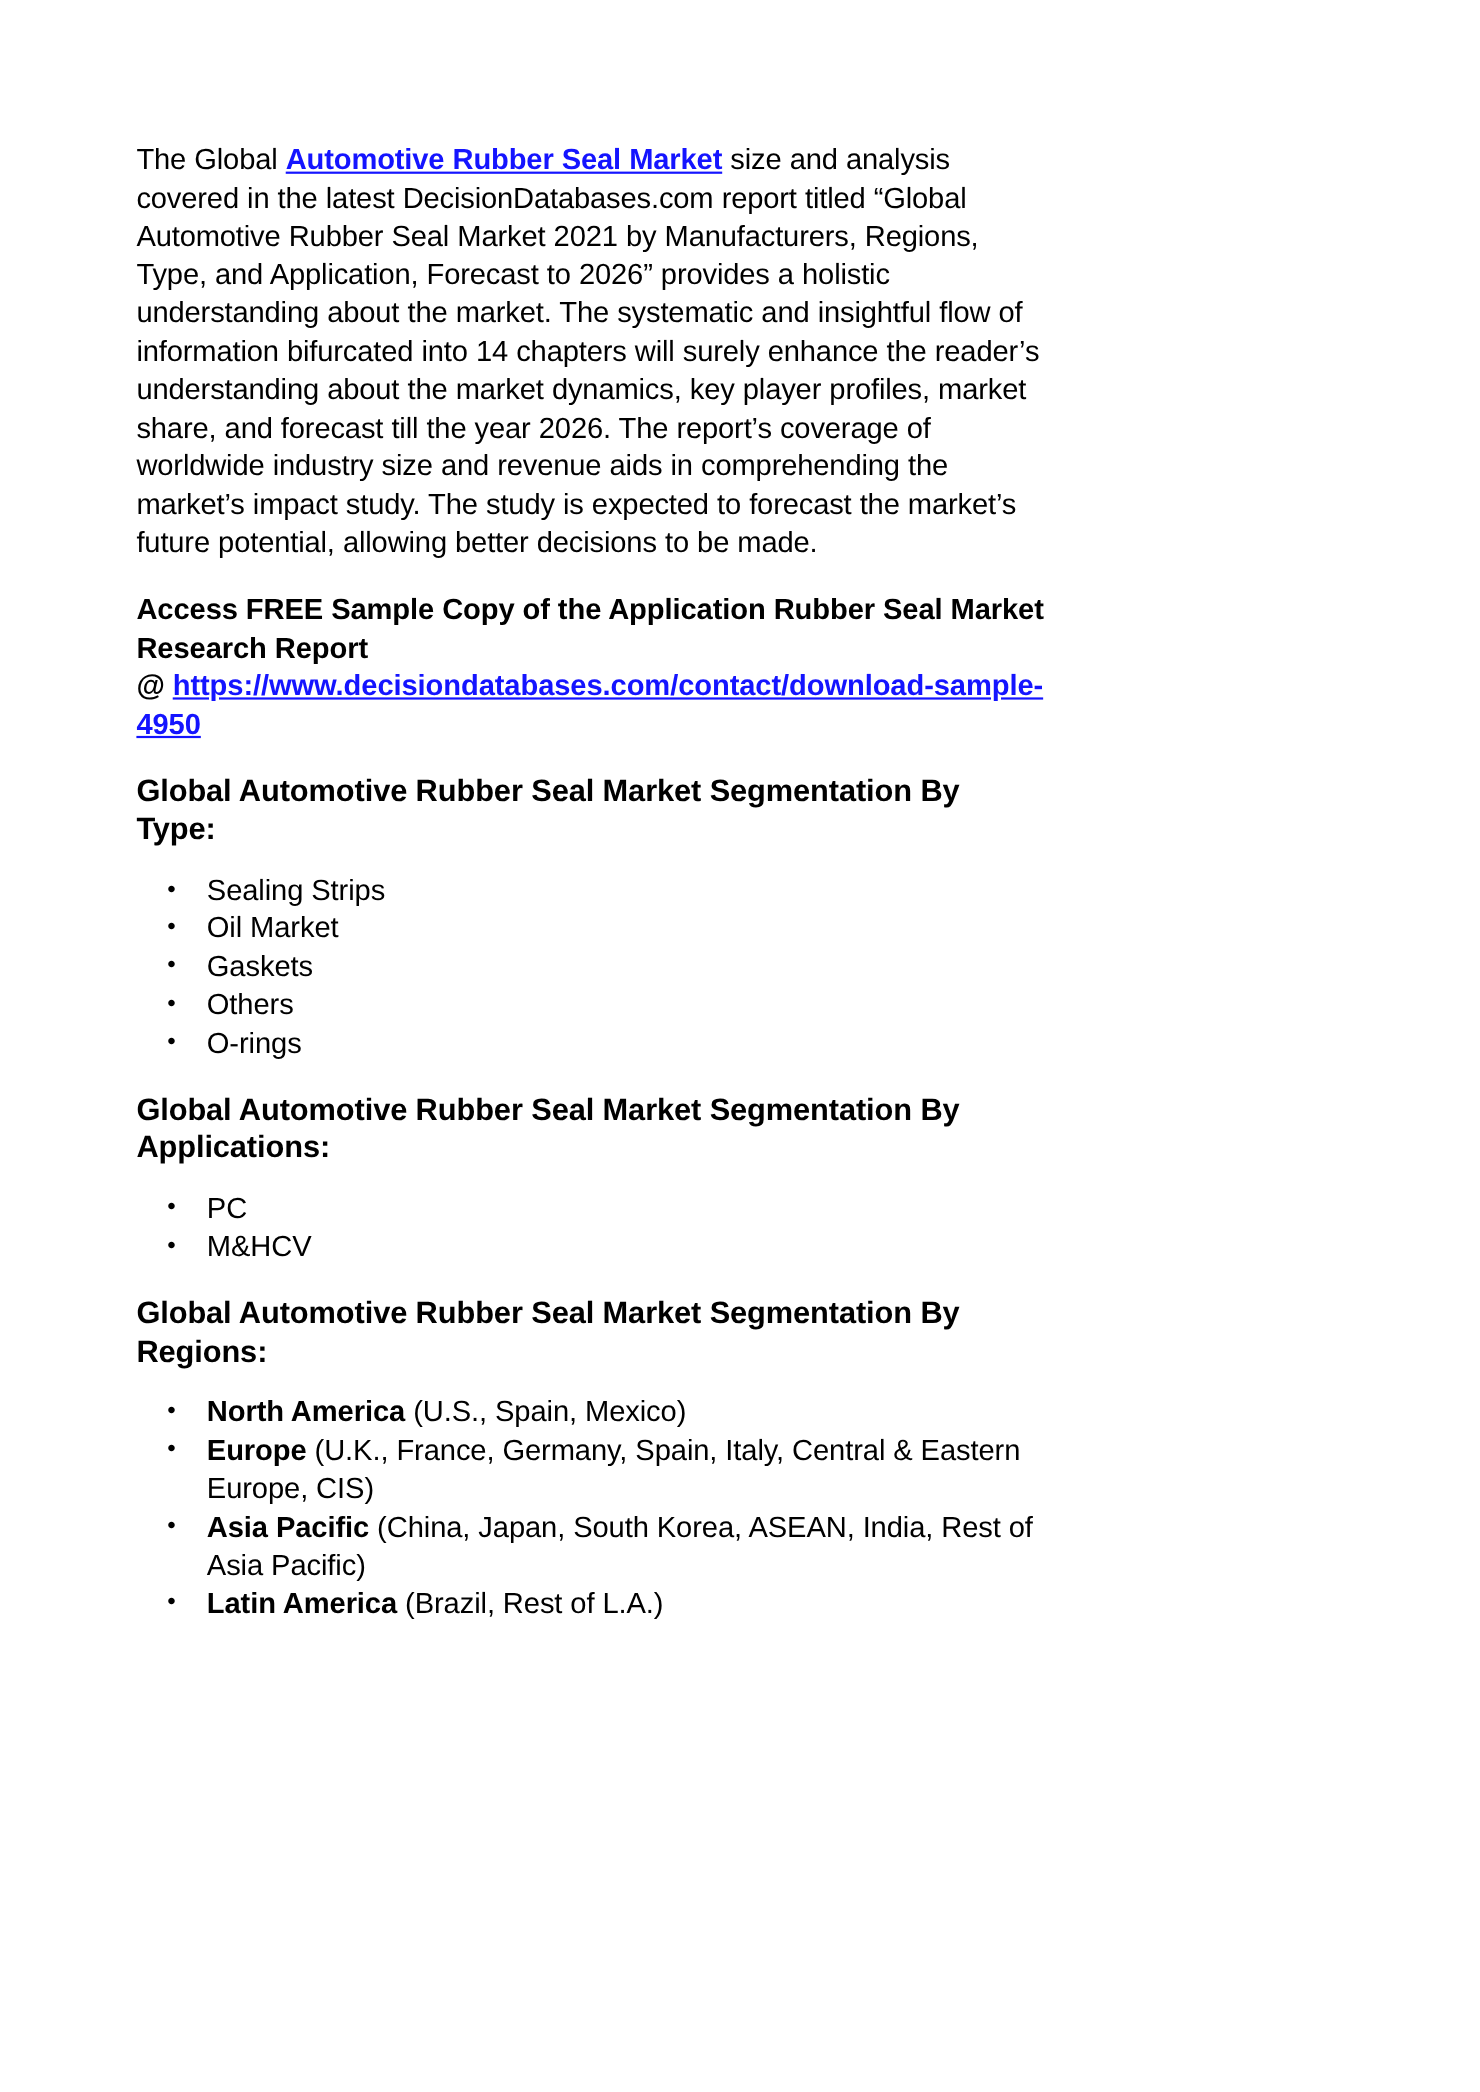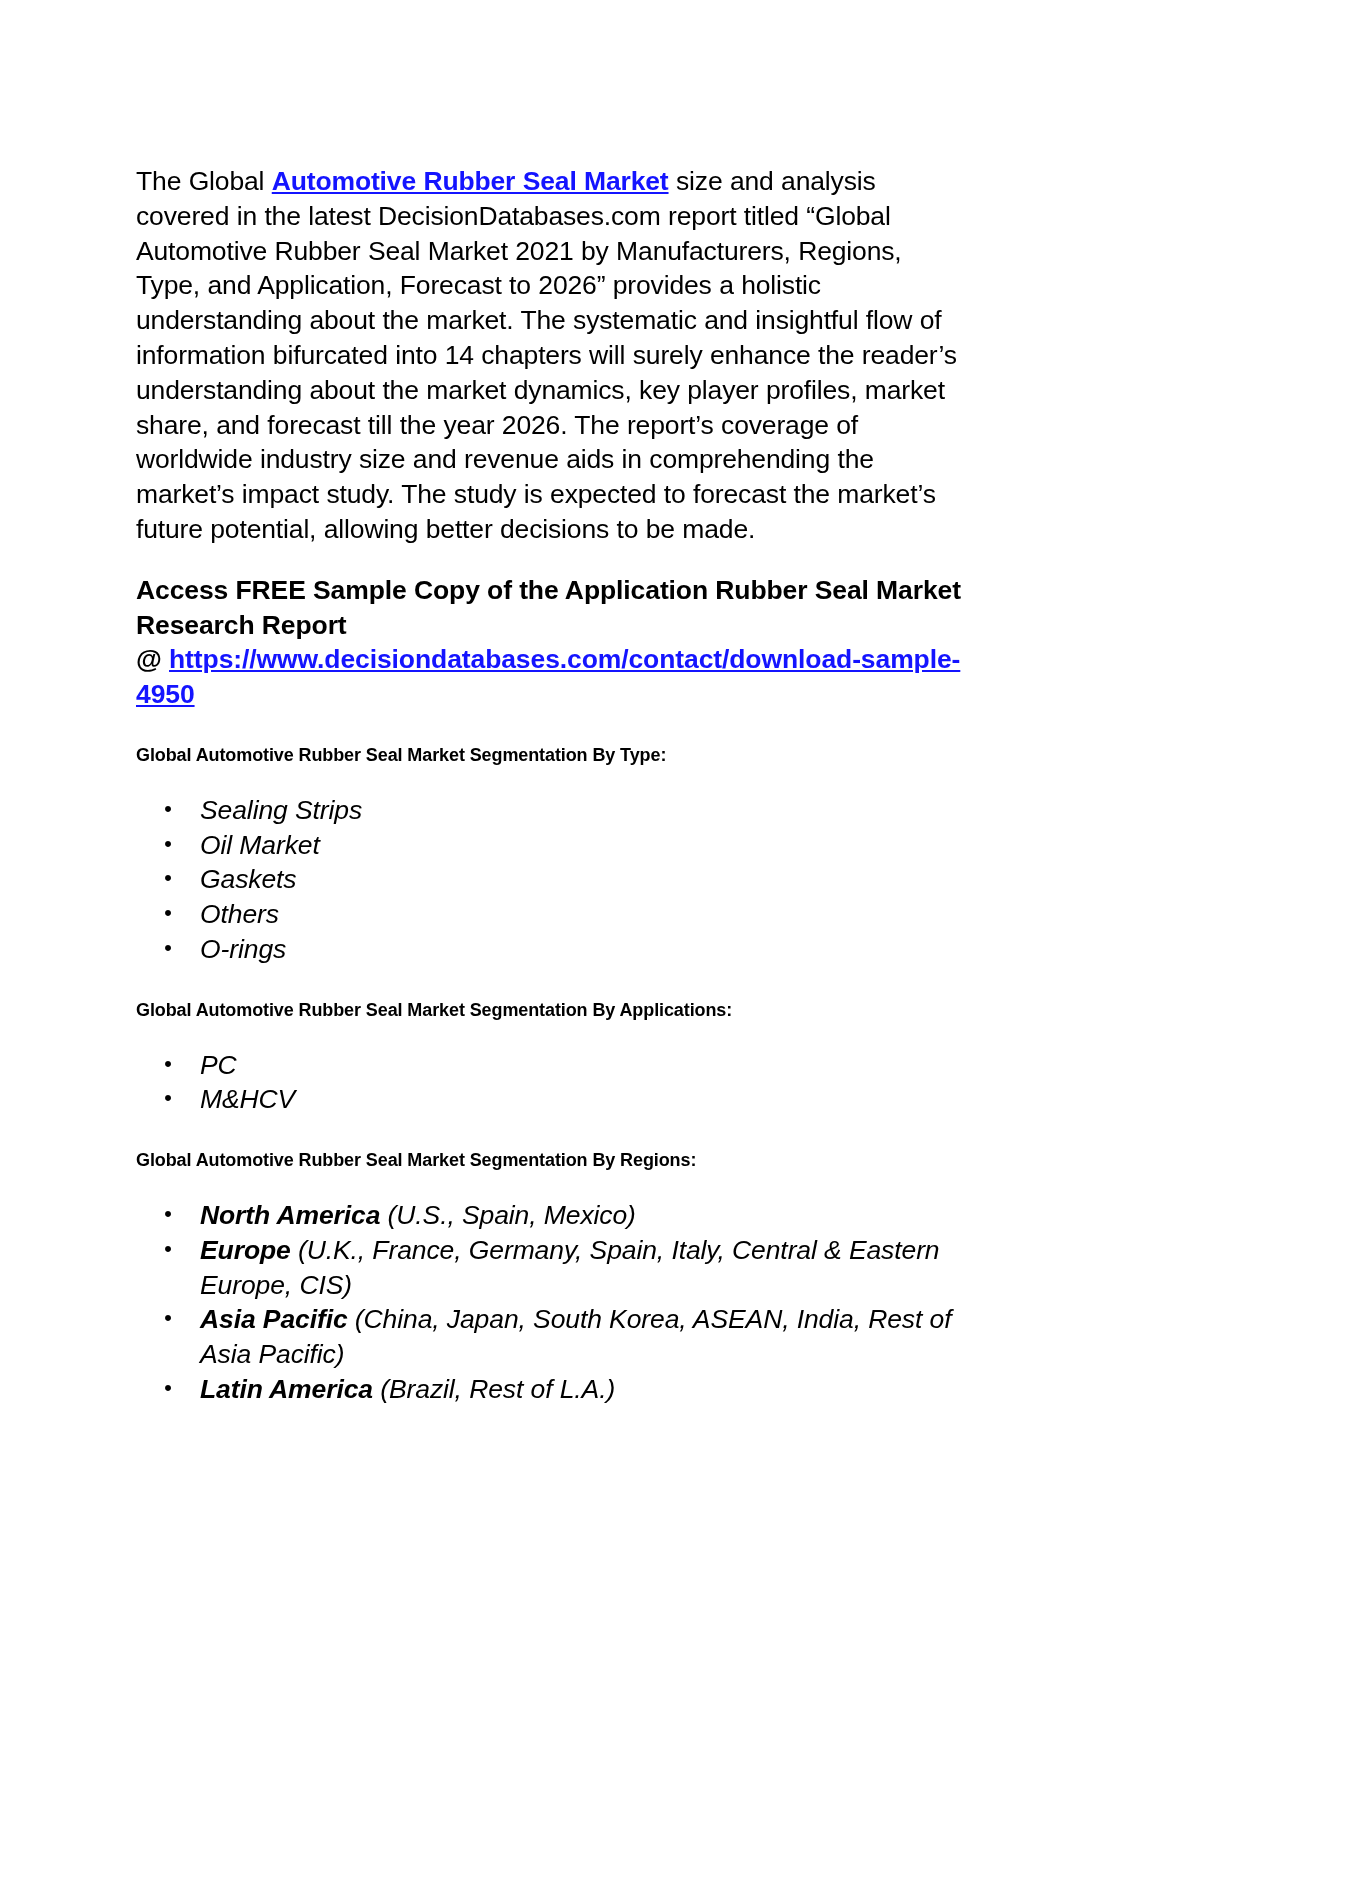--- a/index.html
+++ b/index.html
@@ -14,24 +14,23 @@
   .page {
     position: relative;
     width: 1345px;
     height: 1902px;
     background: #ffffff;
     box-sizing: border-box;
     overflow: hidden;
   }
   .content {
     position: absolute;
-    left: 136px;
+    left: 124px;
     top: 128px;
     width: 828px;
-    margin-top: 36px;
   }
   .para {
     font-size: 26.5px;
     line-height: 34.8px;
     letter-spacing: -0.15px;
     text-align: left;
     margin: 0 0 0 0;
     word-spacing: 0.2px;
   }
   .para-body {
@@ -46,39 +45,38 @@
     font-weight: bold;
   }
   .heading-block {
     font-size: 26.5px;
     line-height: 34.8px;
     font-weight: bold;
     letter-spacing: -0.1px;
     margin: 0 0 26px 0;
   }
   .section-heading {
-    font-size: 18px;
+    font-size: 28px;
     line-height: 34.8px;
     font-weight: bold;
     letter-spacing: -0.1px;
     margin: 0 0 20px 0;
   }
   ul.bullets {
     list-style: none;
     margin: 0 0 26px 0;
     padding: 0;
   }
   ul.bullets > li {
     position: relative;
     font-size: 26.5px;
     line-height: 34.8px;
     letter-spacing: -0.1px;
     padding-left: 64px;
     margin: 0;
-    font-style: italic;
   }
   ul.bullets > li::before {
     content: "\2022";
     position: absolute;
     left: 28px;
     top: -1px;
     font-size: 22px;
     line-height: 34.8px;
     color: #000000;
   }

